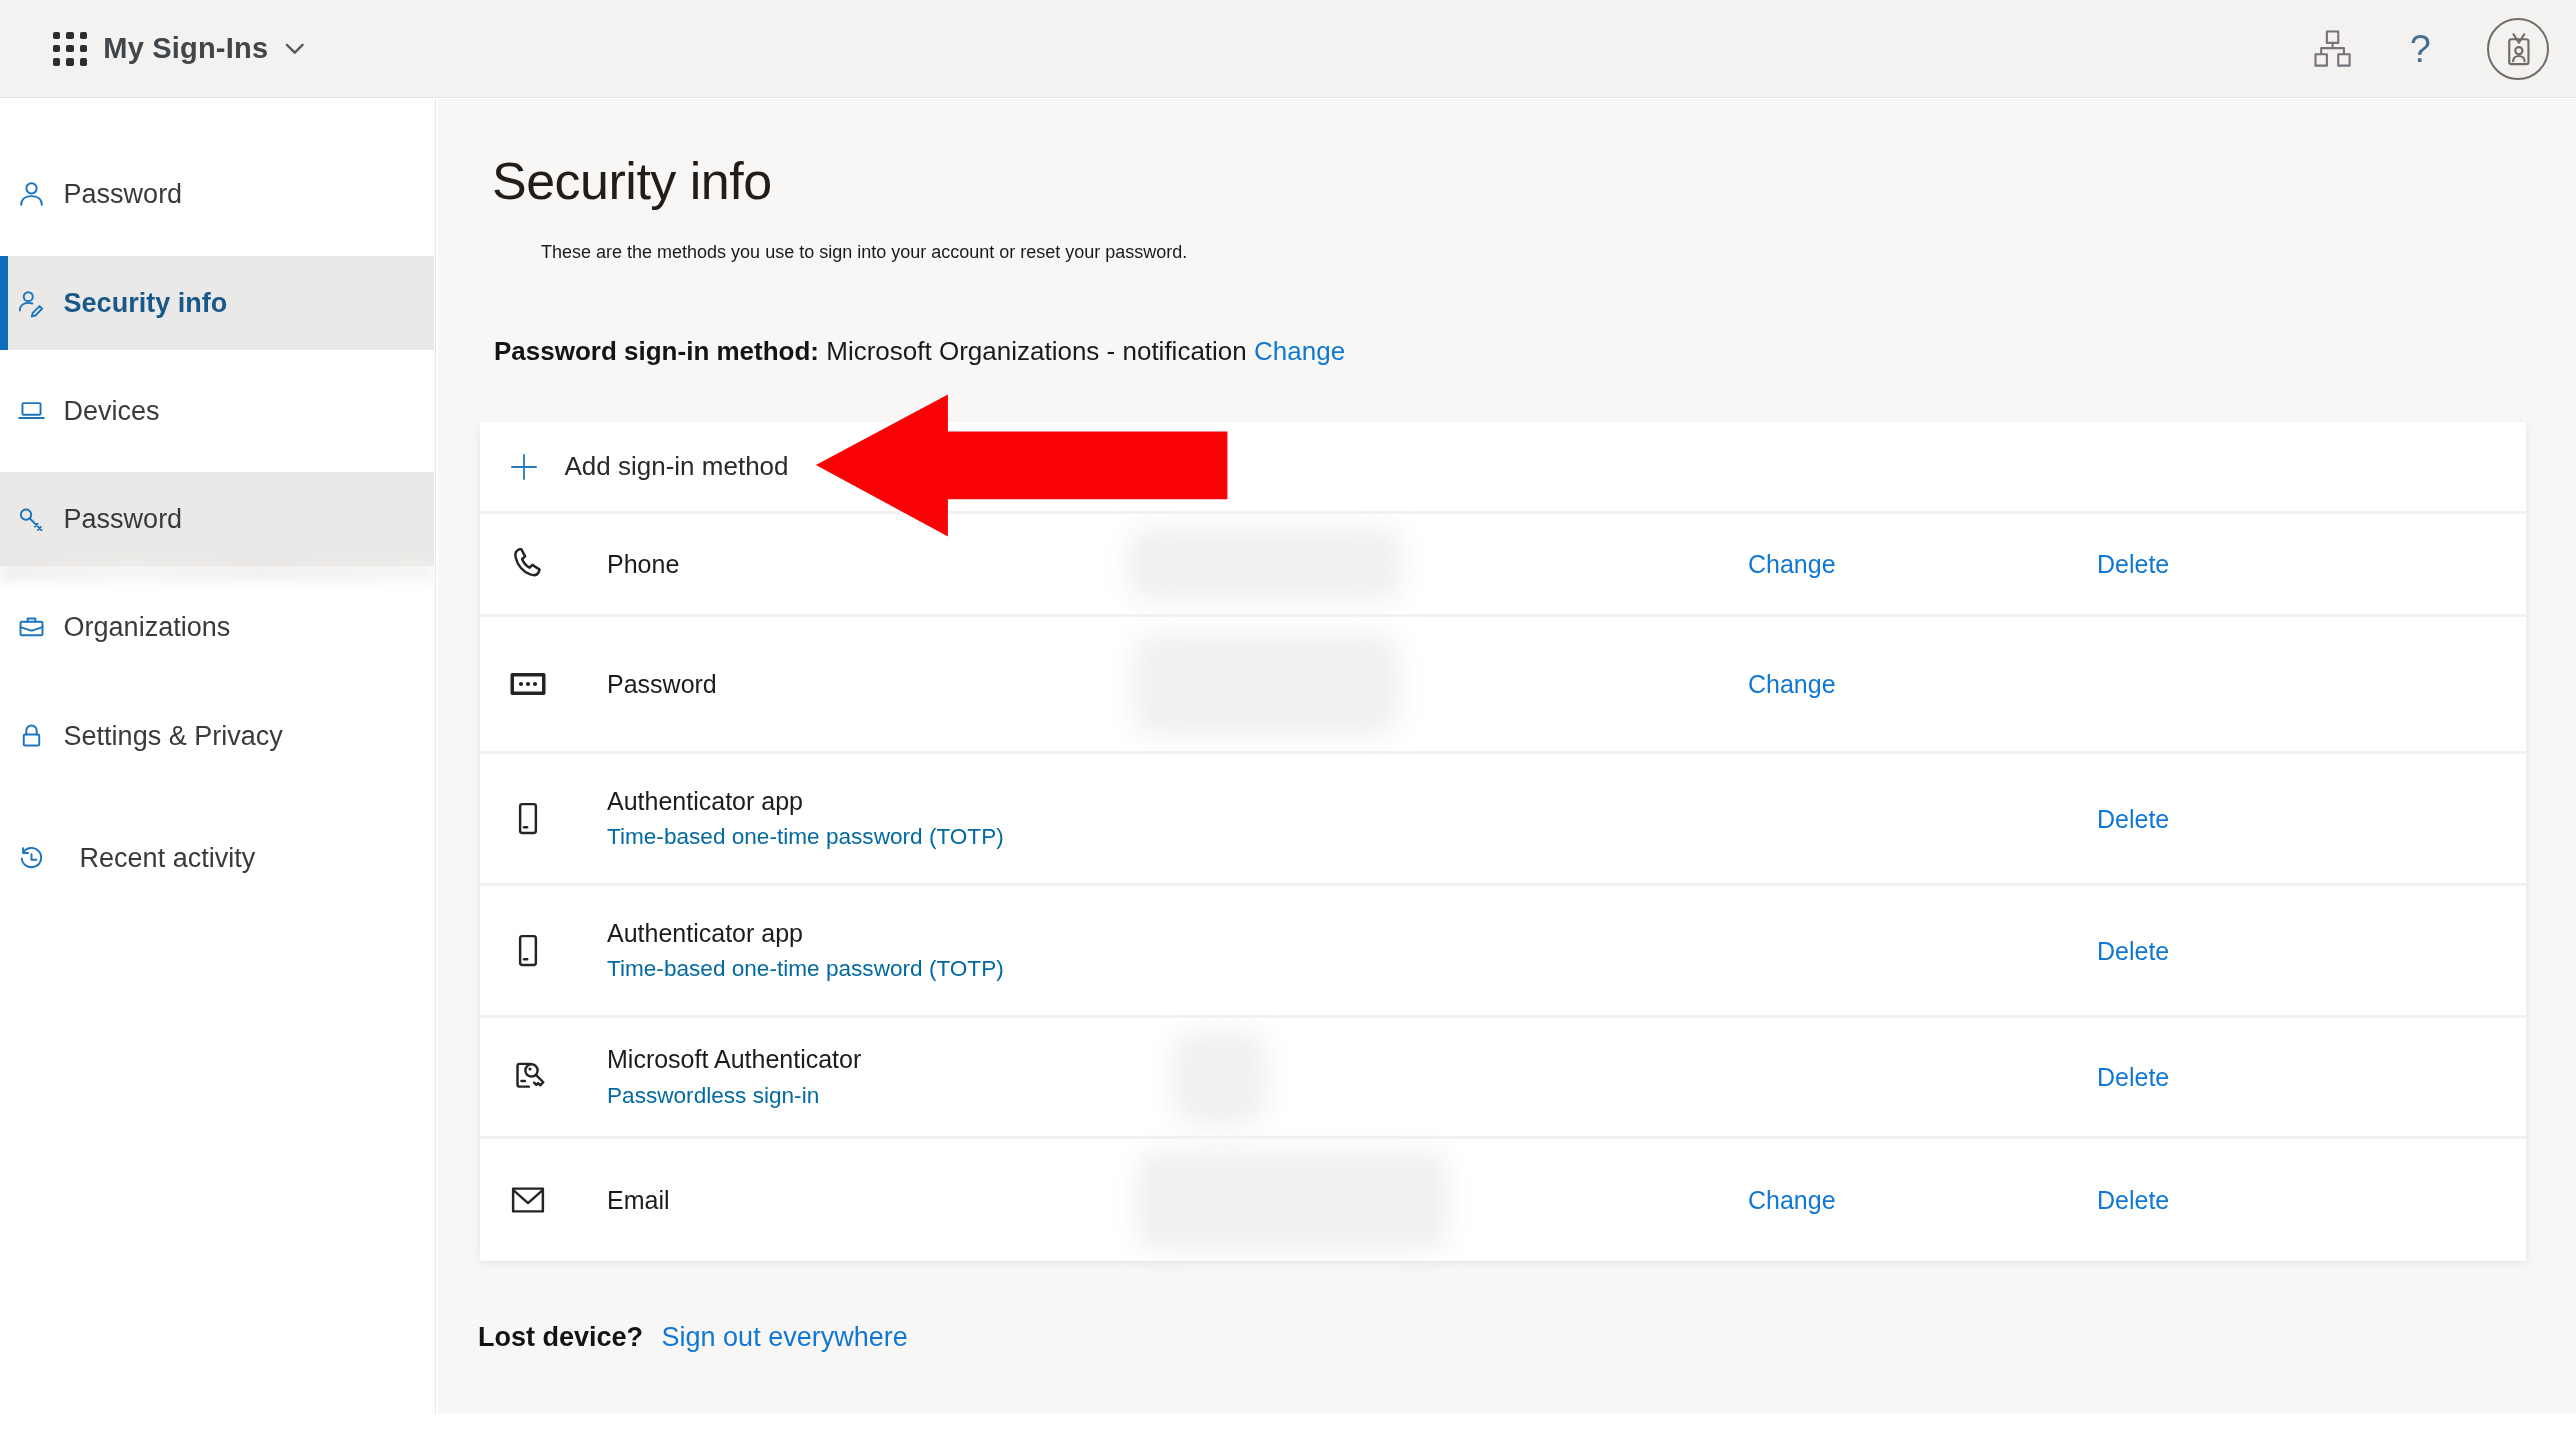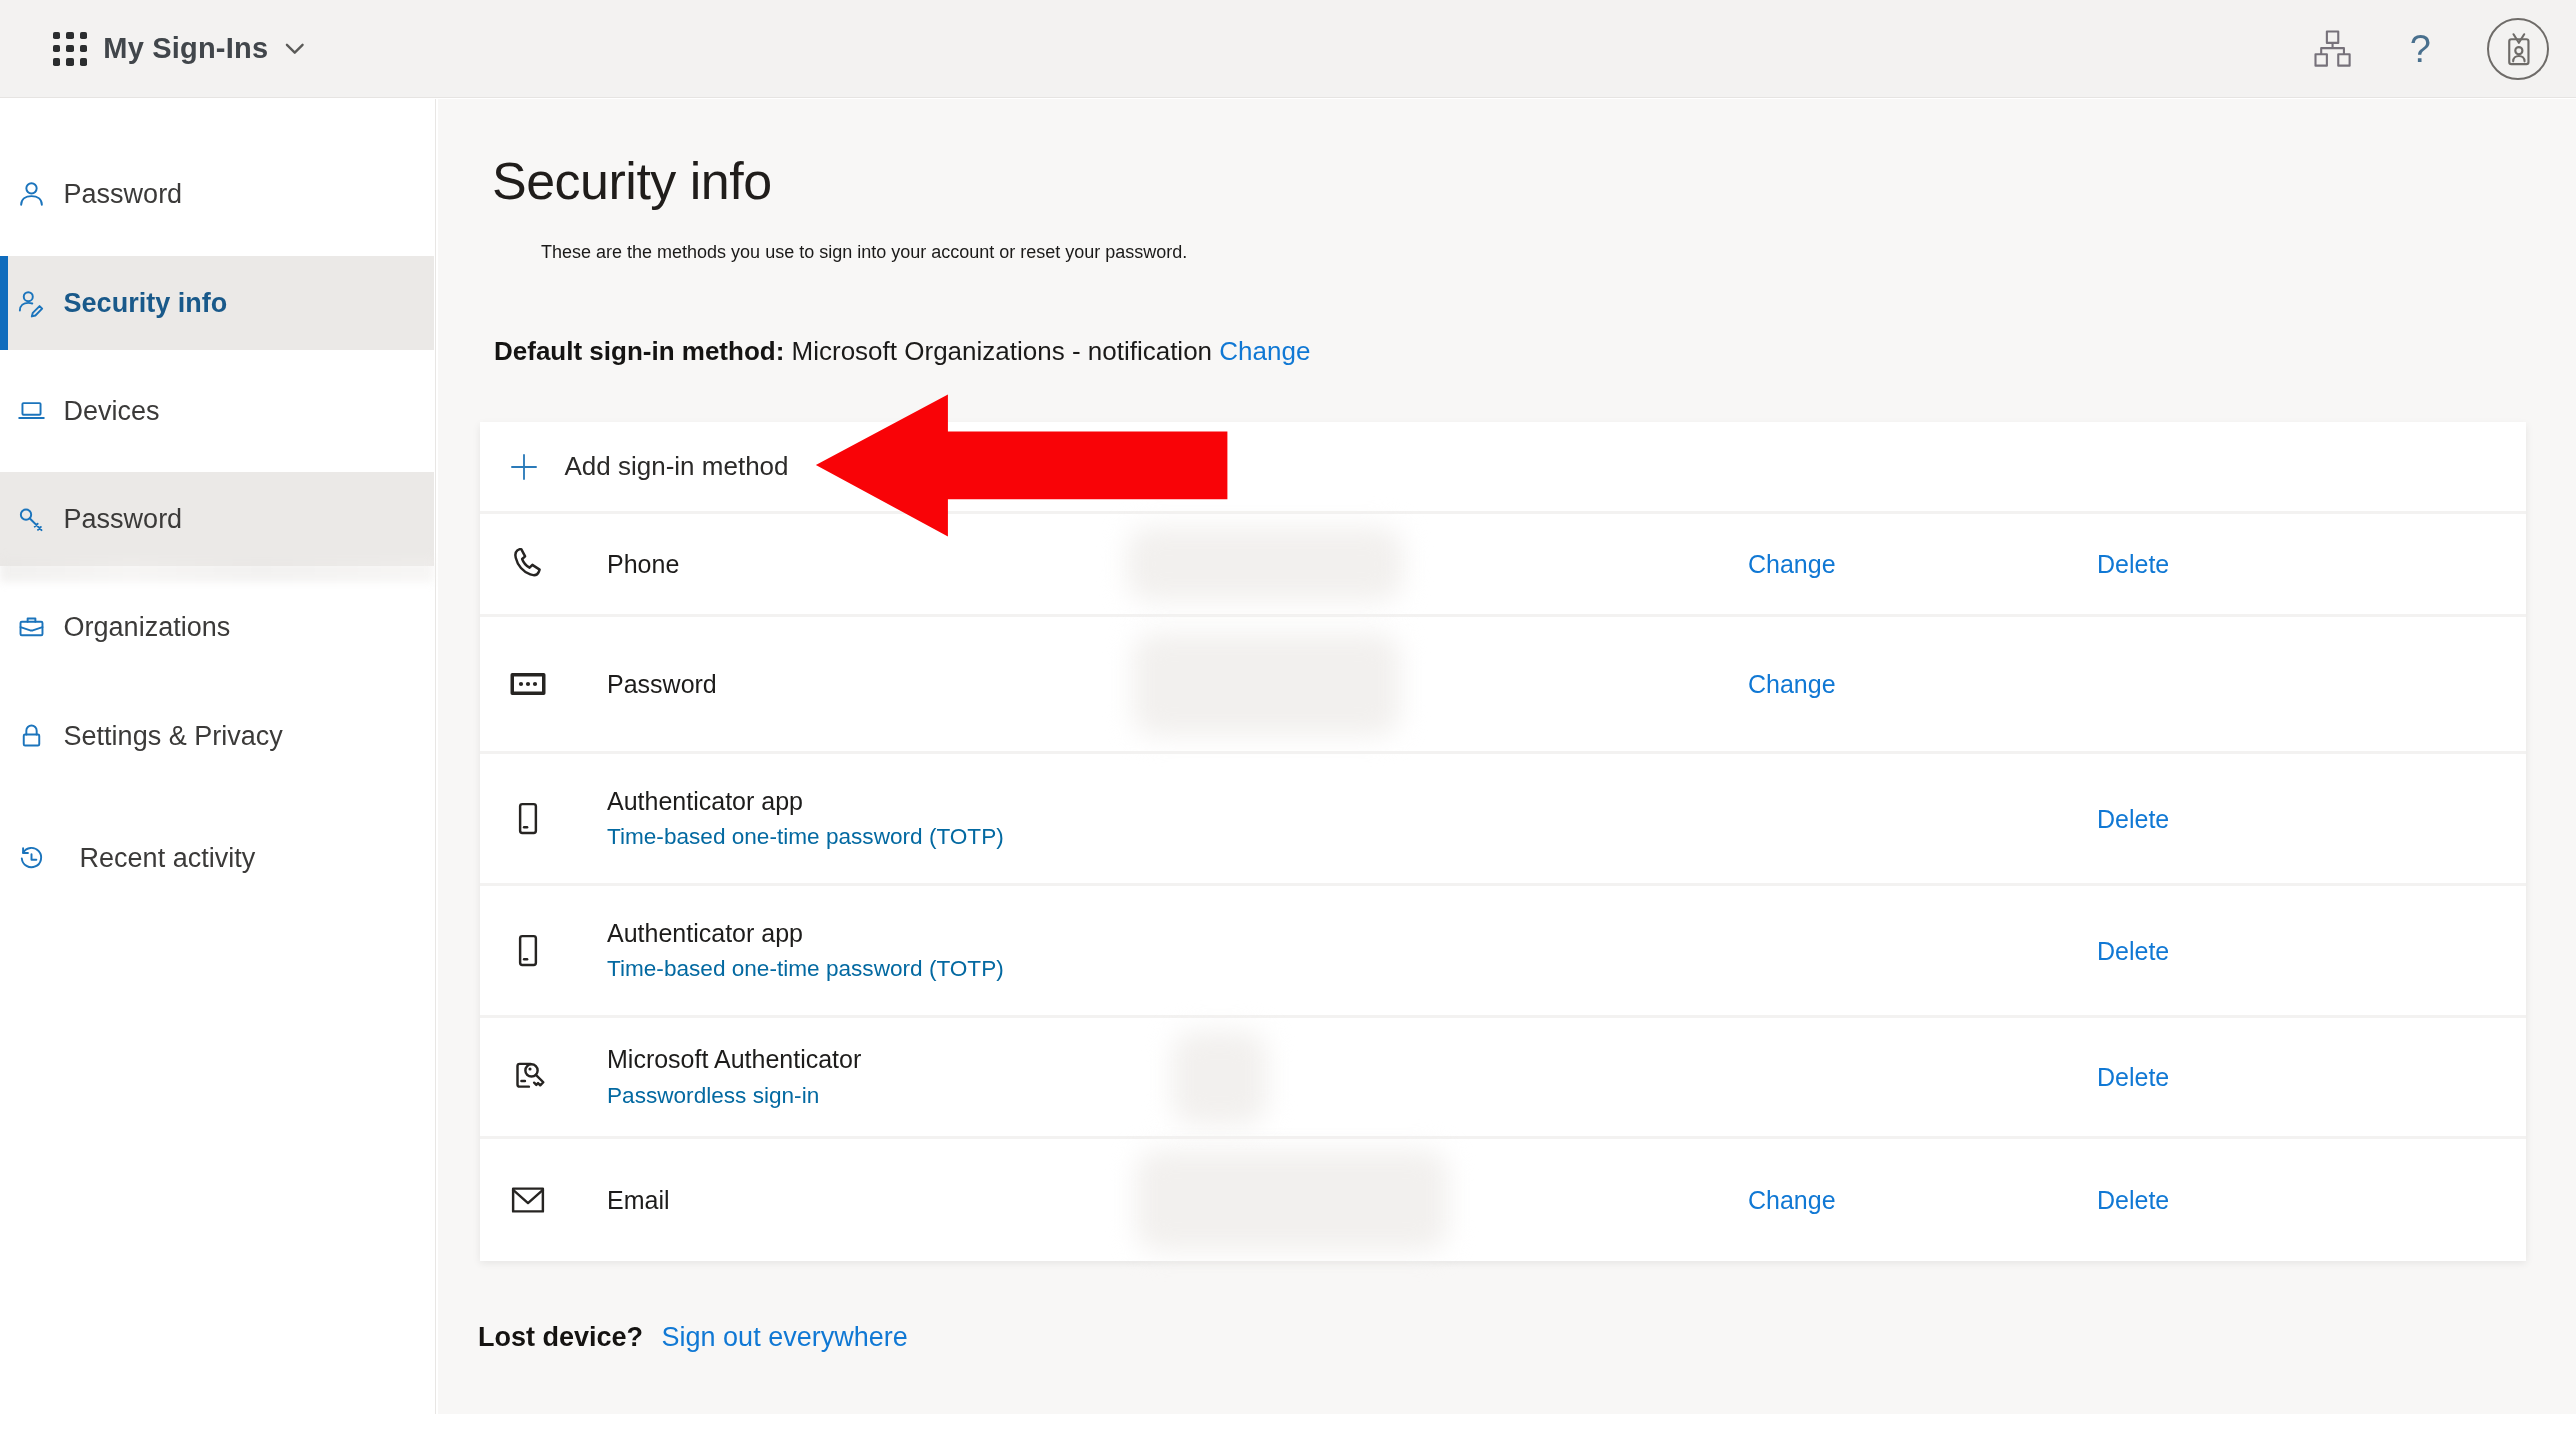--- a/index.html
+++ b/index.html
@@ -204,21 +204,21 @@
   </div>
       </div>
     <div class="sidebar-blur"></div>
   </nav>
 
   <main class="content">
     <h1>Security info</h1>
     <p class="desc">These are the methods you use to sign into your account or reset your password.</p>
 
     <p class="default-line">
-      <strong>Default sign-in method:</strong>
+      <strong>Password sign-in method:</strong>
       <span>Microsoft Organizations - notification</span>
       <a class="link">Change</a>
     </p>
 
     <section class="card">
       <div class="add-row">
         <span class="plus">
           <svg viewBox="0 0 48 48">
               <path d="M24 7v34M7 24h34"></path>
             </svg>

